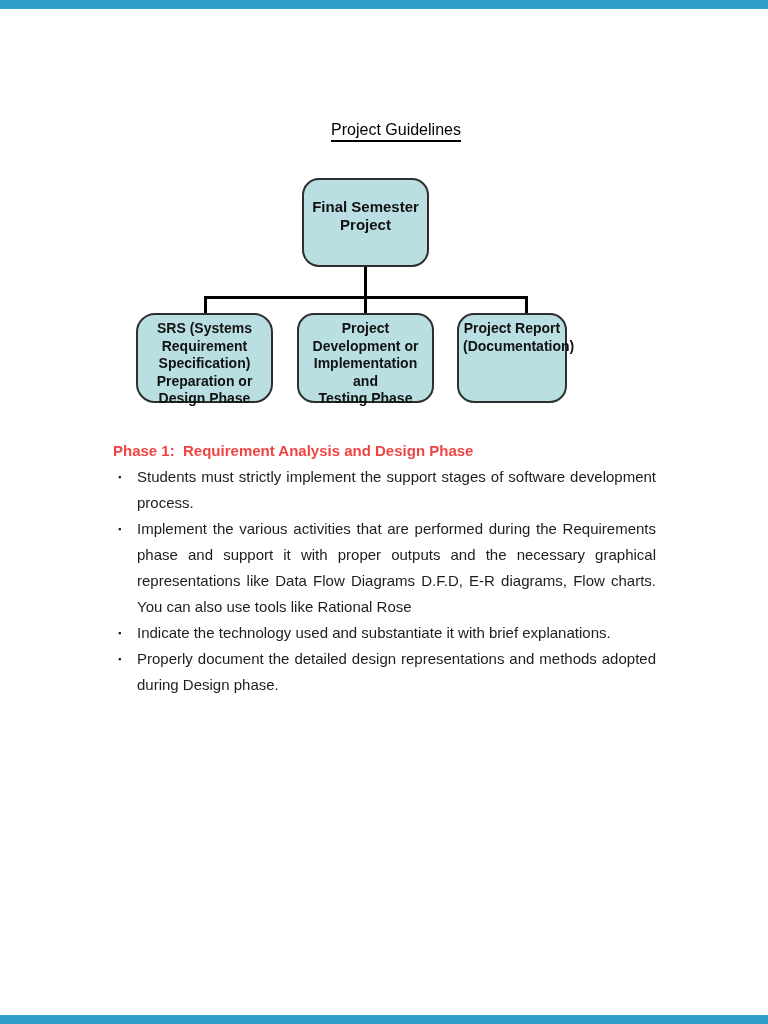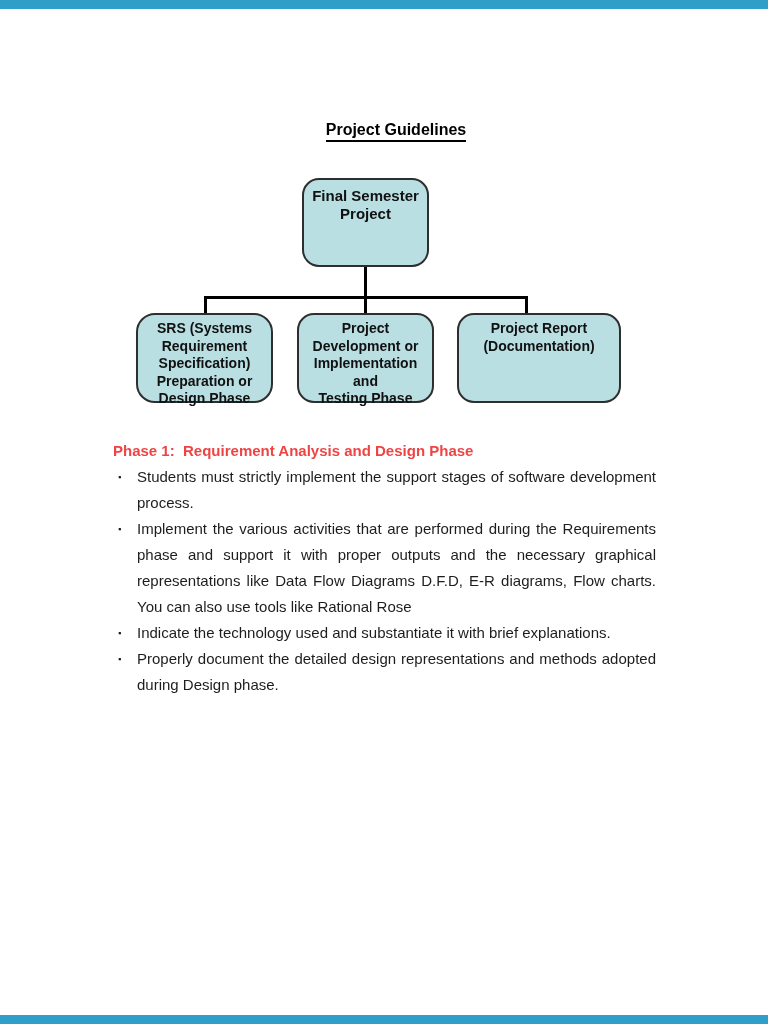--- a/index.html
+++ b/index.html
@@ -19,44 +19,44 @@
   }
   .edge-bar.top { top:0; }
   .edge-bar.bottom { bottom:0; }
 
   .doc-title {
     position:absolute; top:121px; left:113px; width:566px;
     text-align:center;
   }
   .doc-title span {
     display:inline-block;
-    font-size:16px; font-weight:bold; color:#000;
+    font-size:16px; font-weight:normal; color:#000;
     border-bottom:2px solid #000;
     padding-bottom:1px;
     white-space:pre-wrap;
   }
 
   
   .chart-box {
     position:absolute;
     background:var(--box-fill,#b9dfe3);
     border:2px solid var(--box-border,#2e2e2e);
     border-radius:17px;
     text-align:center;
     font-weight:bold;
     color:#111;
     white-space:pre-line;
     font-size:14px;
     line-height:17.5px;
     padding:5px 4px 0 4px;
   }
-  .box-root   { left:302px; top:178px; width:127px; height:89px; font-size:15px; line-height:18px; padding-top:7px; }
+  .box-root   { left:302px; top:178px; width:127px; height:89px; font-size:15px; line-height:18px; padding-top:18px; }
   .box-child1 { left:136px; top:313px; width:137px; height:90px;border-radius:19px; }
   .box-child2 { left:297px; top:313px; width:137px; height:90px; }
-  .box-child3 { left:457px; top:313px; width:164px; height:90px; }
+  .box-child3 { left:457px; top:313px; width:110px; height:90px; }
 
   .line { position:absolute; background:var(--connector,#000); }
   .ln-v-root  { left:364px; top:266px; width:3px; height:33px; }
   .ln-h       { left:204px; top:296px; width:324px; height:3px; }
   .ln-d-left  { left:204px; top:296px; width:3px; height:18px; }
   .ln-d-mid   { left:364px; top:296px; width:3px; height:18px; }
   .ln-d-right { left:525px; top:296px; width:3px; height:18px; }
 
   
   .body-text {

